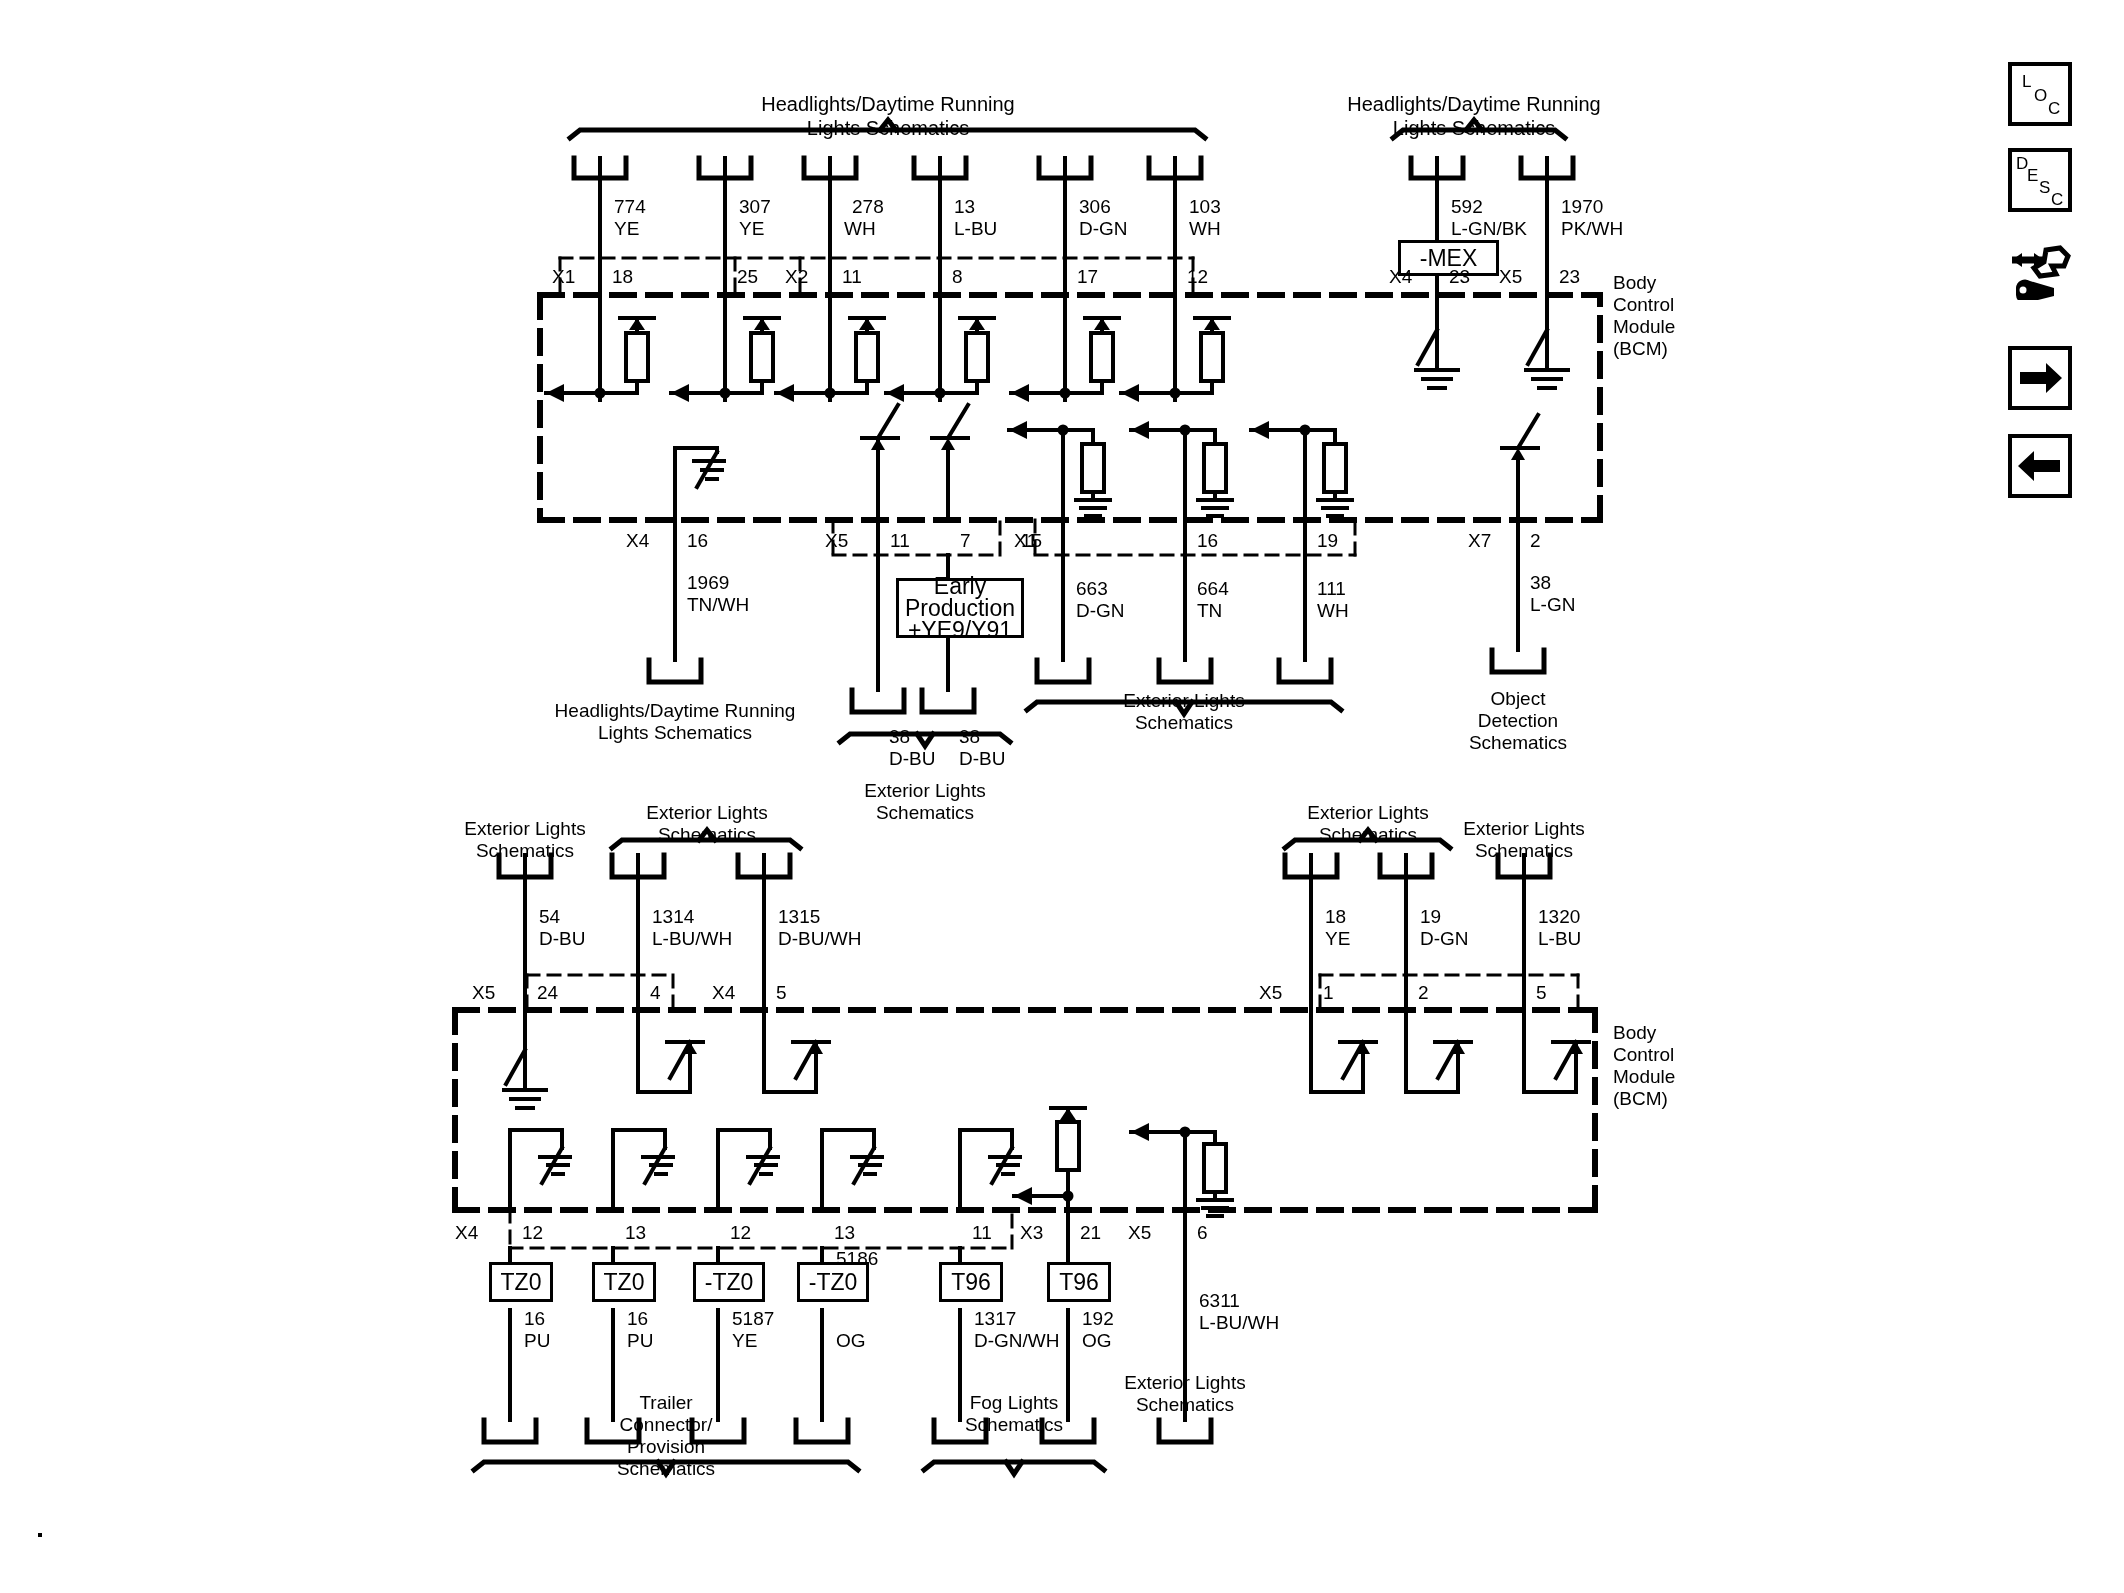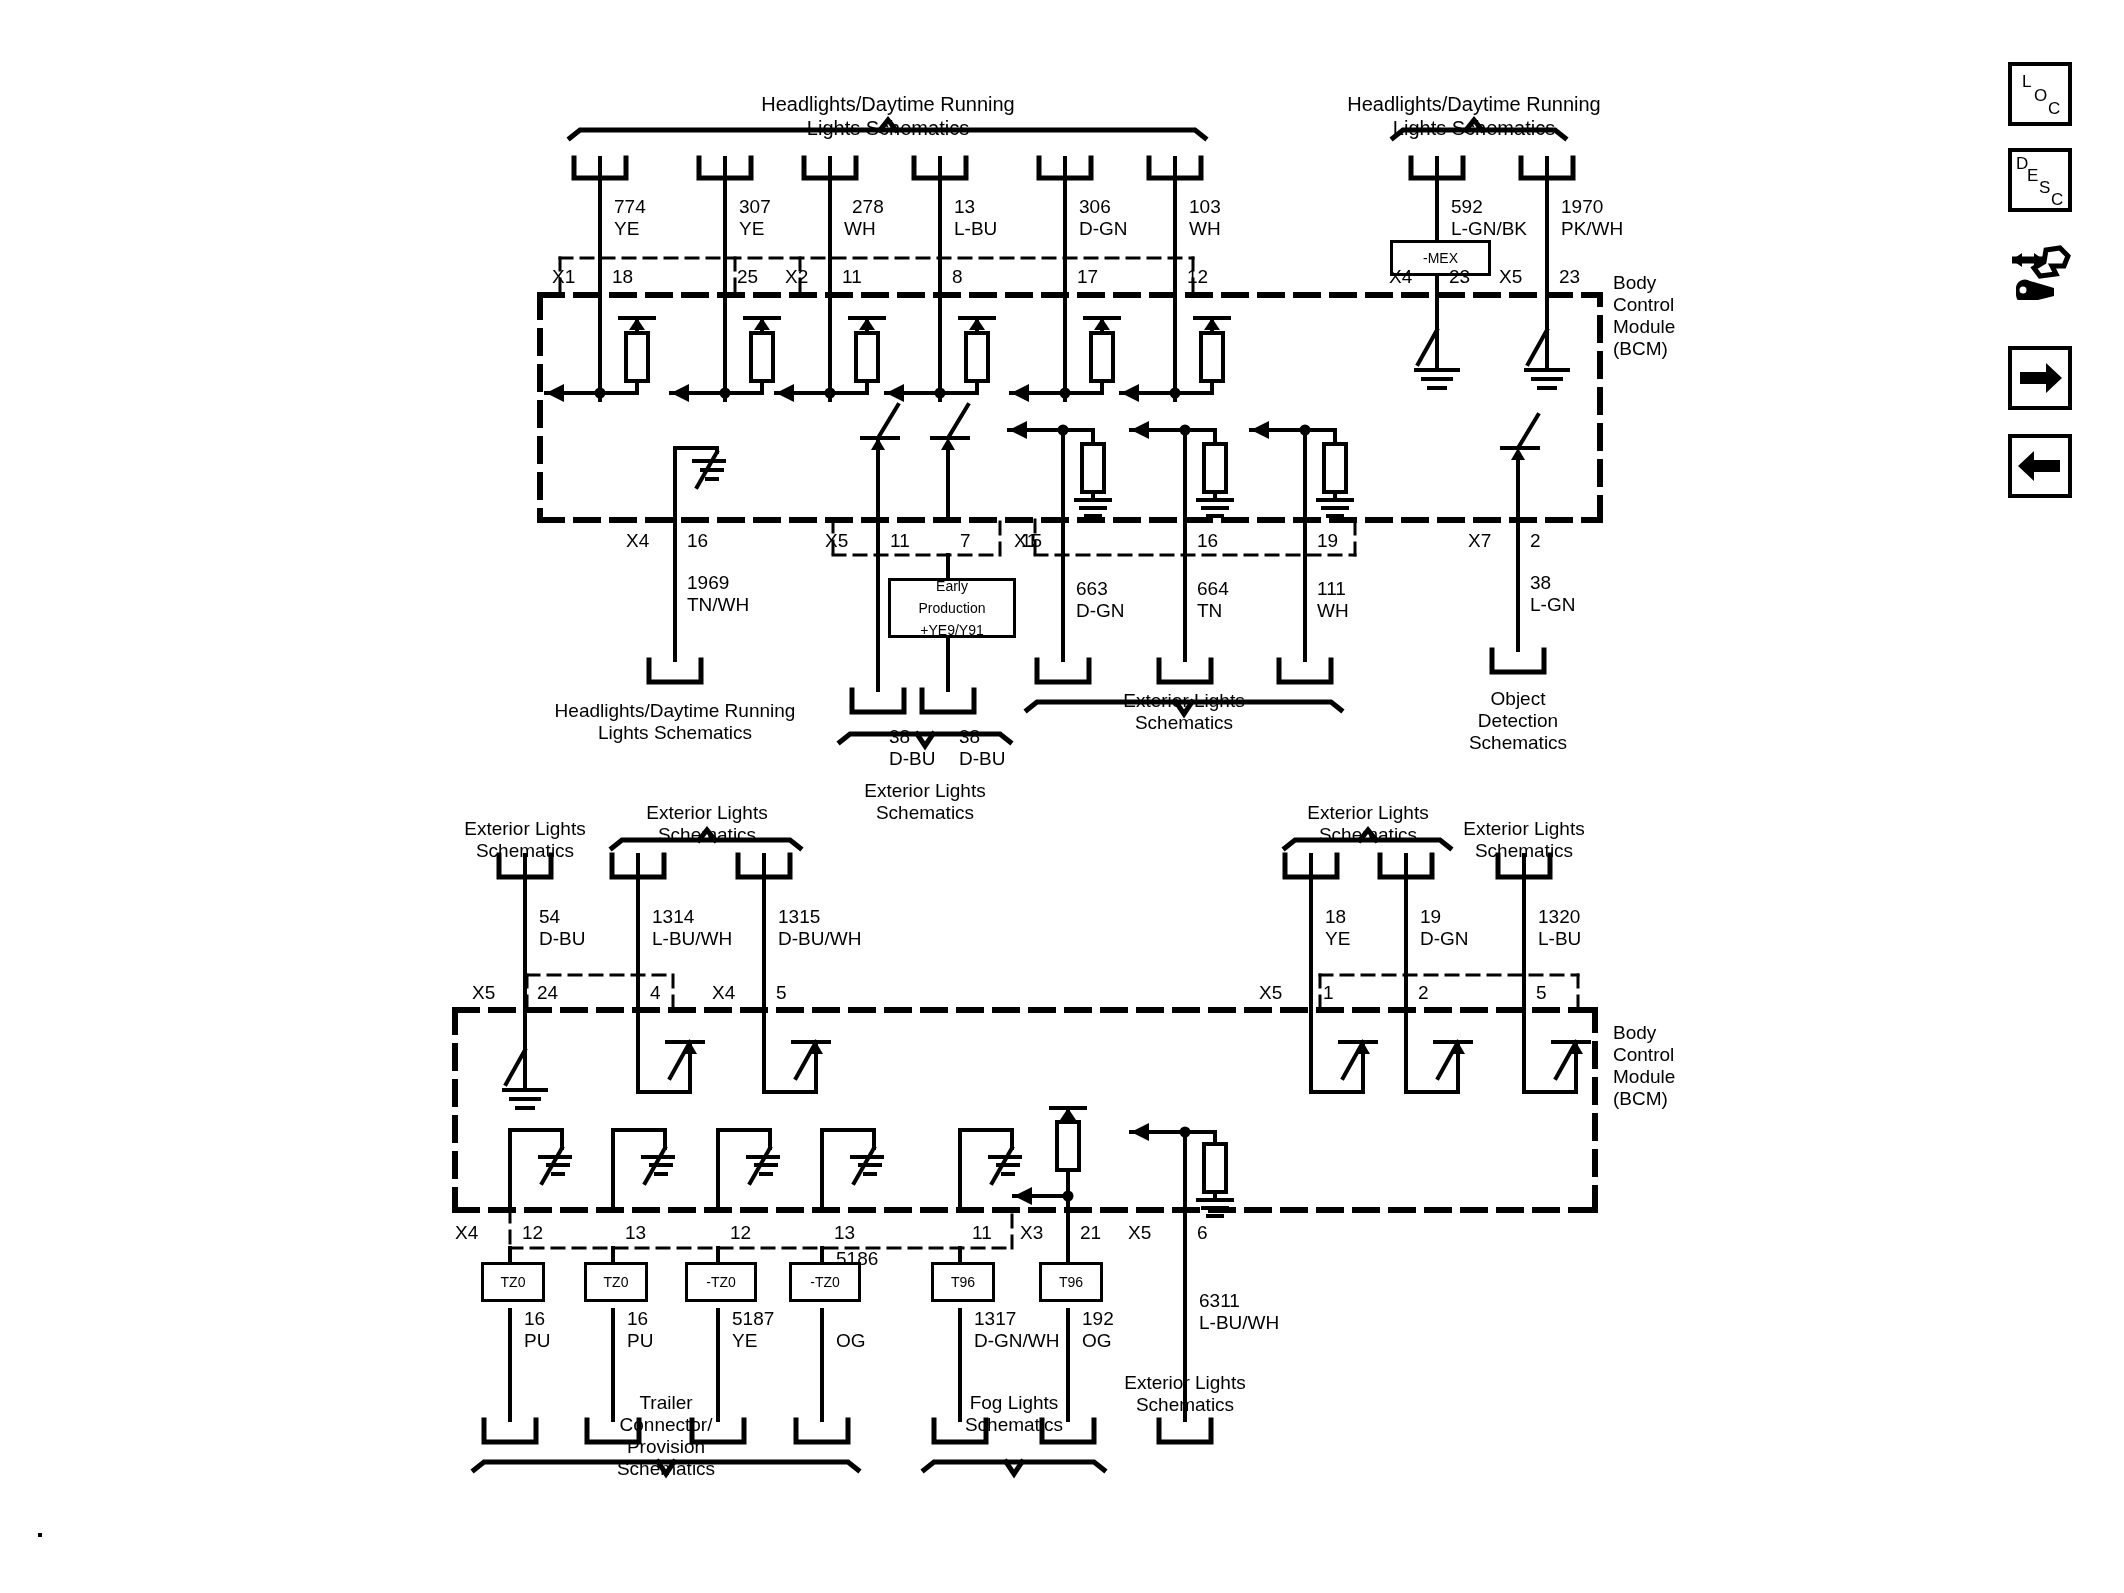--- a/index.html
+++ b/index.html
@@ -2,22 +2,22 @@
 <html><head>
 <meta charset="utf-8">
 <style>
   html,body{margin:0;padding:0;background:#ffffff;}
   body{width:2124px;height:1593px;font-family:"Liberation Sans",sans-serif;color:#000;}
   #stage{position:relative;width:2124px;height:1593px;overflow:hidden;background:#fff;}
   #svgroot{position:absolute;left:0;top:0;width:2124px;height:1593px;}
   .lbl{position:absolute;font-family:"Liberation Sans",sans-serif;font-size:19px;line-height:22px;color:#000;white-space:pre;}
   .lbl.ctr{text-align:center;transform:translateX(-50%);}
   .lbl.big{font-size:20px;line-height:24px;}
-  .boxlbl{position:absolute;border:3px solid #000;background:#fff;font-size:14px;line-height:22px;
-          display:flex;align-items:center;justify-content:center;text-align:center;white-space:pre;}
+  .boxlbl{position:absolute;border:3px solid #000;background:#fff;font-size:23px;line-height:22px;
+          display:flex;align-items:center;justify-content:center;text-align:center;white-space:pre;margin-left:8px;}
   .toolbtn{position:absolute;border:4px solid #000;background:#fff;box-sizing:border-box;}
   .toolglyph{position:absolute;}
   .corner-dot{position:absolute;width:4px;height:4px;background:#000;}
 </style>
 </head>
 <body>
 
 <div id="stage">
 
 <svg id="svgroot" viewBox="0 0 2124 1593">

